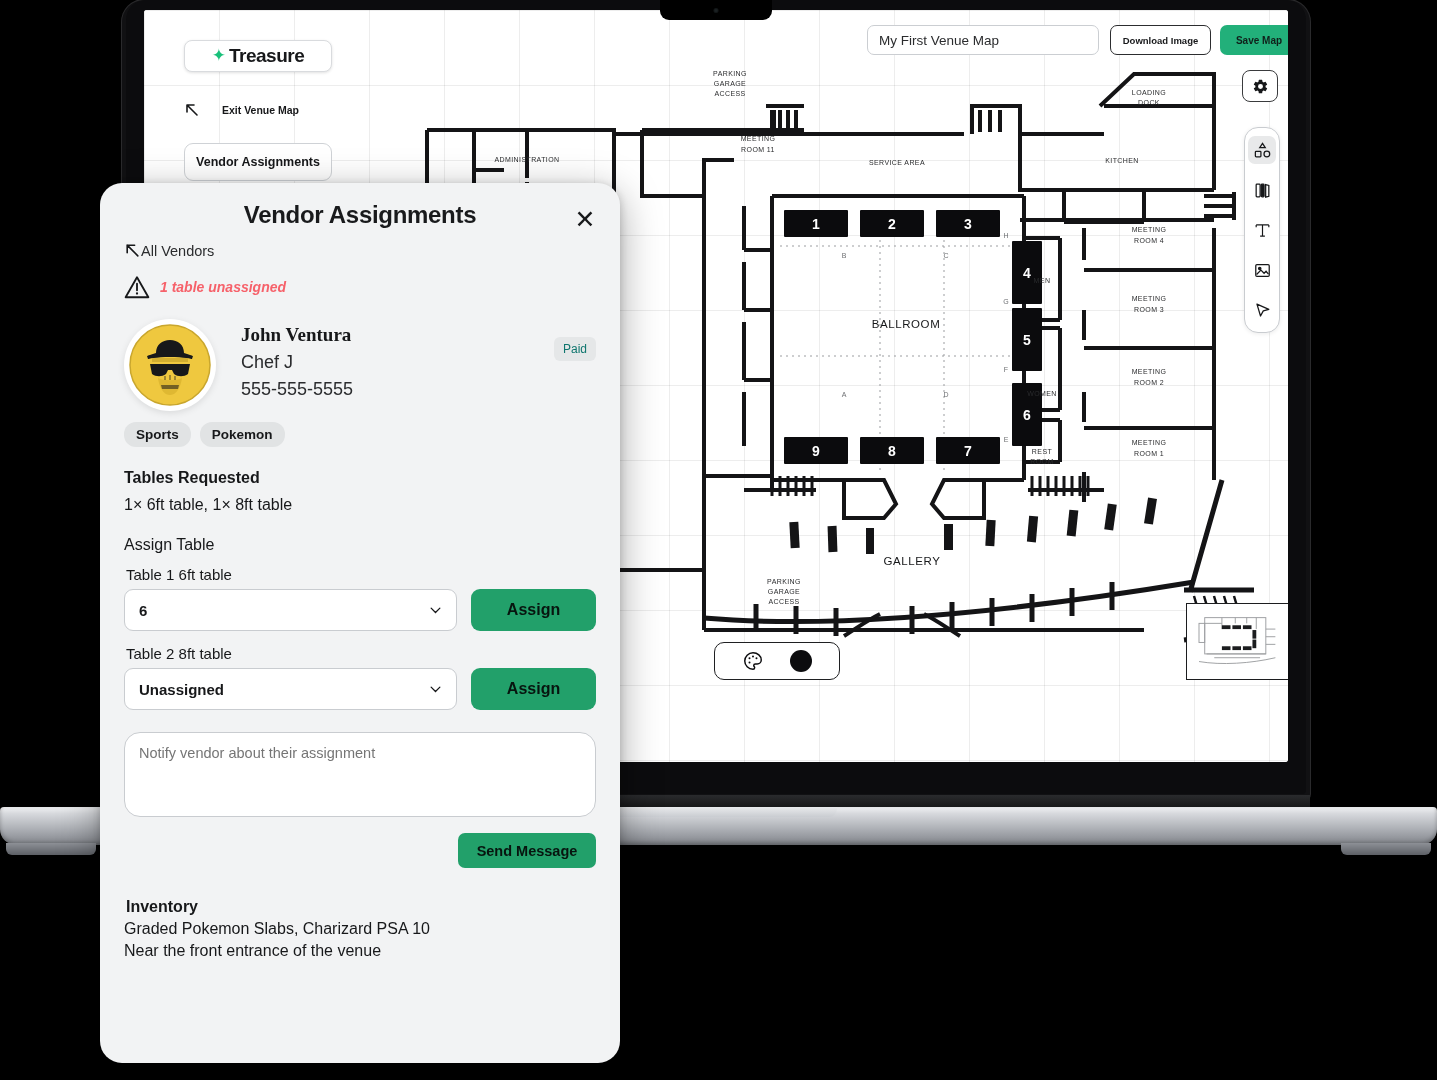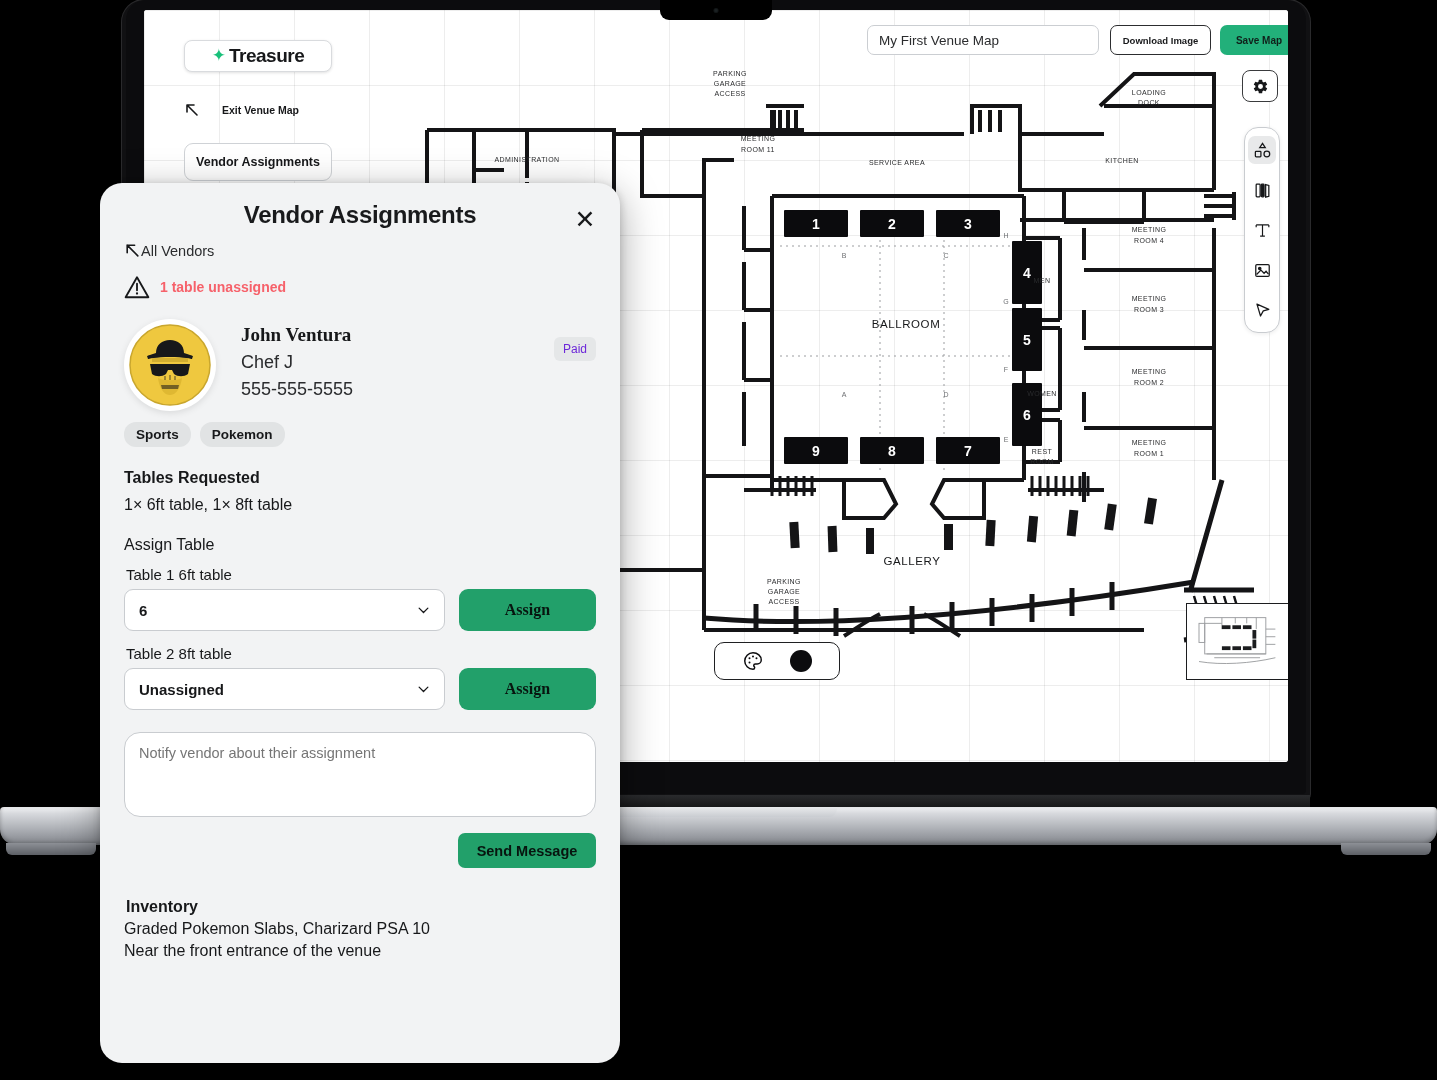--- a/index.html
+++ b/index.html
@@ -152,55 +152,55 @@
   }
   .close-x{
     position:absolute; right:22px; top:23px; width:26px; height:26px;
     display:flex; align-items:center; justify-content:center;
     font-size:25px; line-height:1; color:#17181a; font-weight:300;
   }
   .all-vendors{ display:flex; align-items:center; margin-top:13px; }
   .all-vendors .lbl{ font-size:14.5px; color:#2b2c2e; }
 
   .warn{ display:flex; align-items:center; gap:10px; margin-top:16px; }
-  .warn .txt{ font-size:14px; font-weight:bold; color:#f6616a; }
+  .warn .txt{ font-size:14px; font-weight:bold; font-style:italic; color:#f6616a; }
 
   .vendor{ display:flex; align-items:flex-start; margin-top:20px; position:relative; }
   .avatar{
     width:92px; height:92px; border-radius:50%; background:#fff;
     box-shadow:0 2px 7px rgba(0,0,0,.10);
     display:flex; align-items:center; justify-content:center; flex:0 0 auto;
   }
   .vendor-info{ margin-left:25px; padding-top:5px; }
   .vendor-name{ font-size:19px; font-weight:bold; color:#17181a;font-family:Liberation Serif, serif; }
   .vendor-sub{ font-size:18px; color:#2b2c2e; margin-top:6px; }
   .paid{
-    position:absolute; right:0px; top:18px; background:#e5e7e8; color:#6d28d9;
+    position:absolute; right:0px; top:18px; background:#e5e7e8; color:#0f766e;
     font-size:12px; padding:5px 9px; border-radius:6px;
   }
 
   .sec-h{ font-size:16px; color:#17181a; margin-top:22px; }
   .sec-h.b{ font-weight:bold; }
   .tags{ display:flex; gap:9px; margin-top:11px; }
   .tag{ background:#e1e3e4; color:#17181a; font-size:13.5px; font-weight:bold;
         padding:5px 12px; border-radius:12px; }
   .sec-v{ font-size:16px; color:#17181a; margin-top:9px; }
 
   .assign-label{ font-size:15px; color:#17181a; margin-left:2px; }
   .assign-row{ display:flex; align-items:center; gap:14px; margin-top:6px; }
   .sel{
     flex:1; height:42px; background:#fff; border:1px solid #c9ccd0; border-radius:9px;
     display:flex; align-items:center; padding:0 14px; position:relative;
     font-size:15px; font-weight:bold; color:#17181a;
   }
   .sel .chev{ position:absolute; right:13px; top:50%; transform:translateY(-50%); }
   .assign-btn{
-    width:137px; height:42px; background:#22a06a; border-radius:9px;
+    width:125px; height:42px; background:#22a06a; border-radius:9px;
     display:flex; align-items:center; justify-content:center;
-    font-size:16px; font-weight:bold; color:#07150f;font-family:Liberation Serif, serif;
+    font-size:16px; font-weight:bold; color:#07150f;
   }
 
   .notify{
     margin-top:22px; width:100%; height:85px; background:#fff;
     border:1px solid #c9ccd0; border-radius:16px; padding:12px 14px;
     font-size:14.5px; color:#9a9da1; font-family:"Liberation Sans", sans-serif;
     resize:none;
   }
   .send-wrap{ display:flex; justify-content:flex-end; margin-top:12px; }
   .send-btn{

